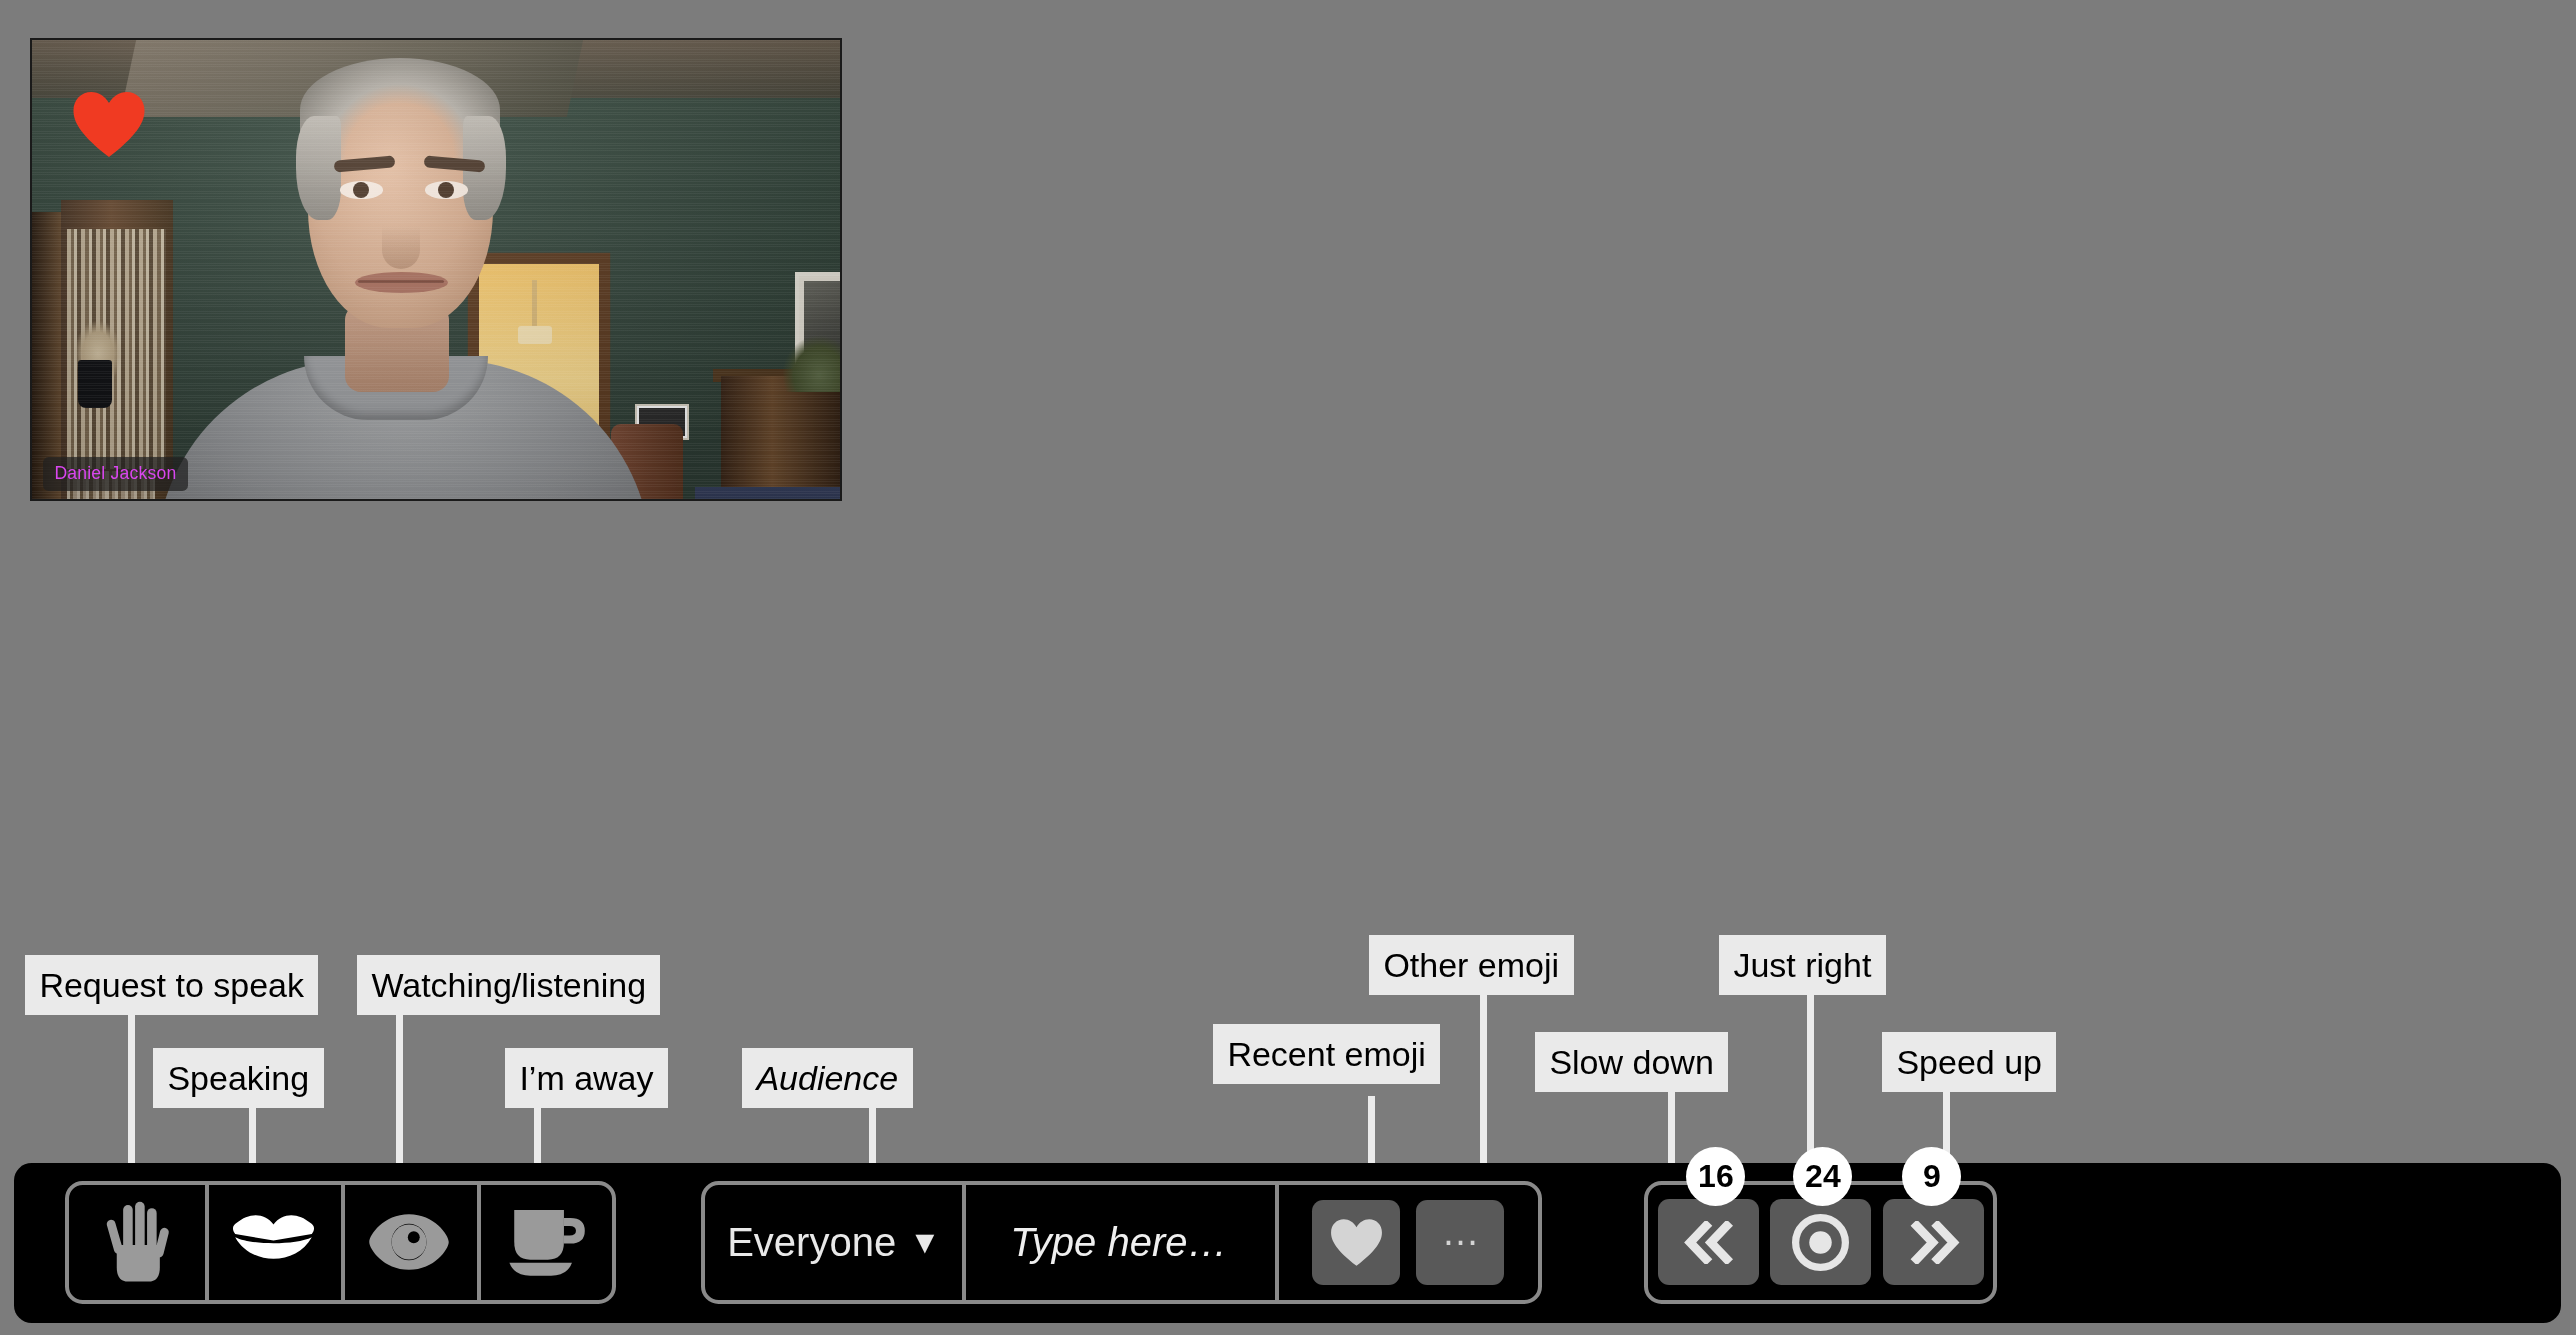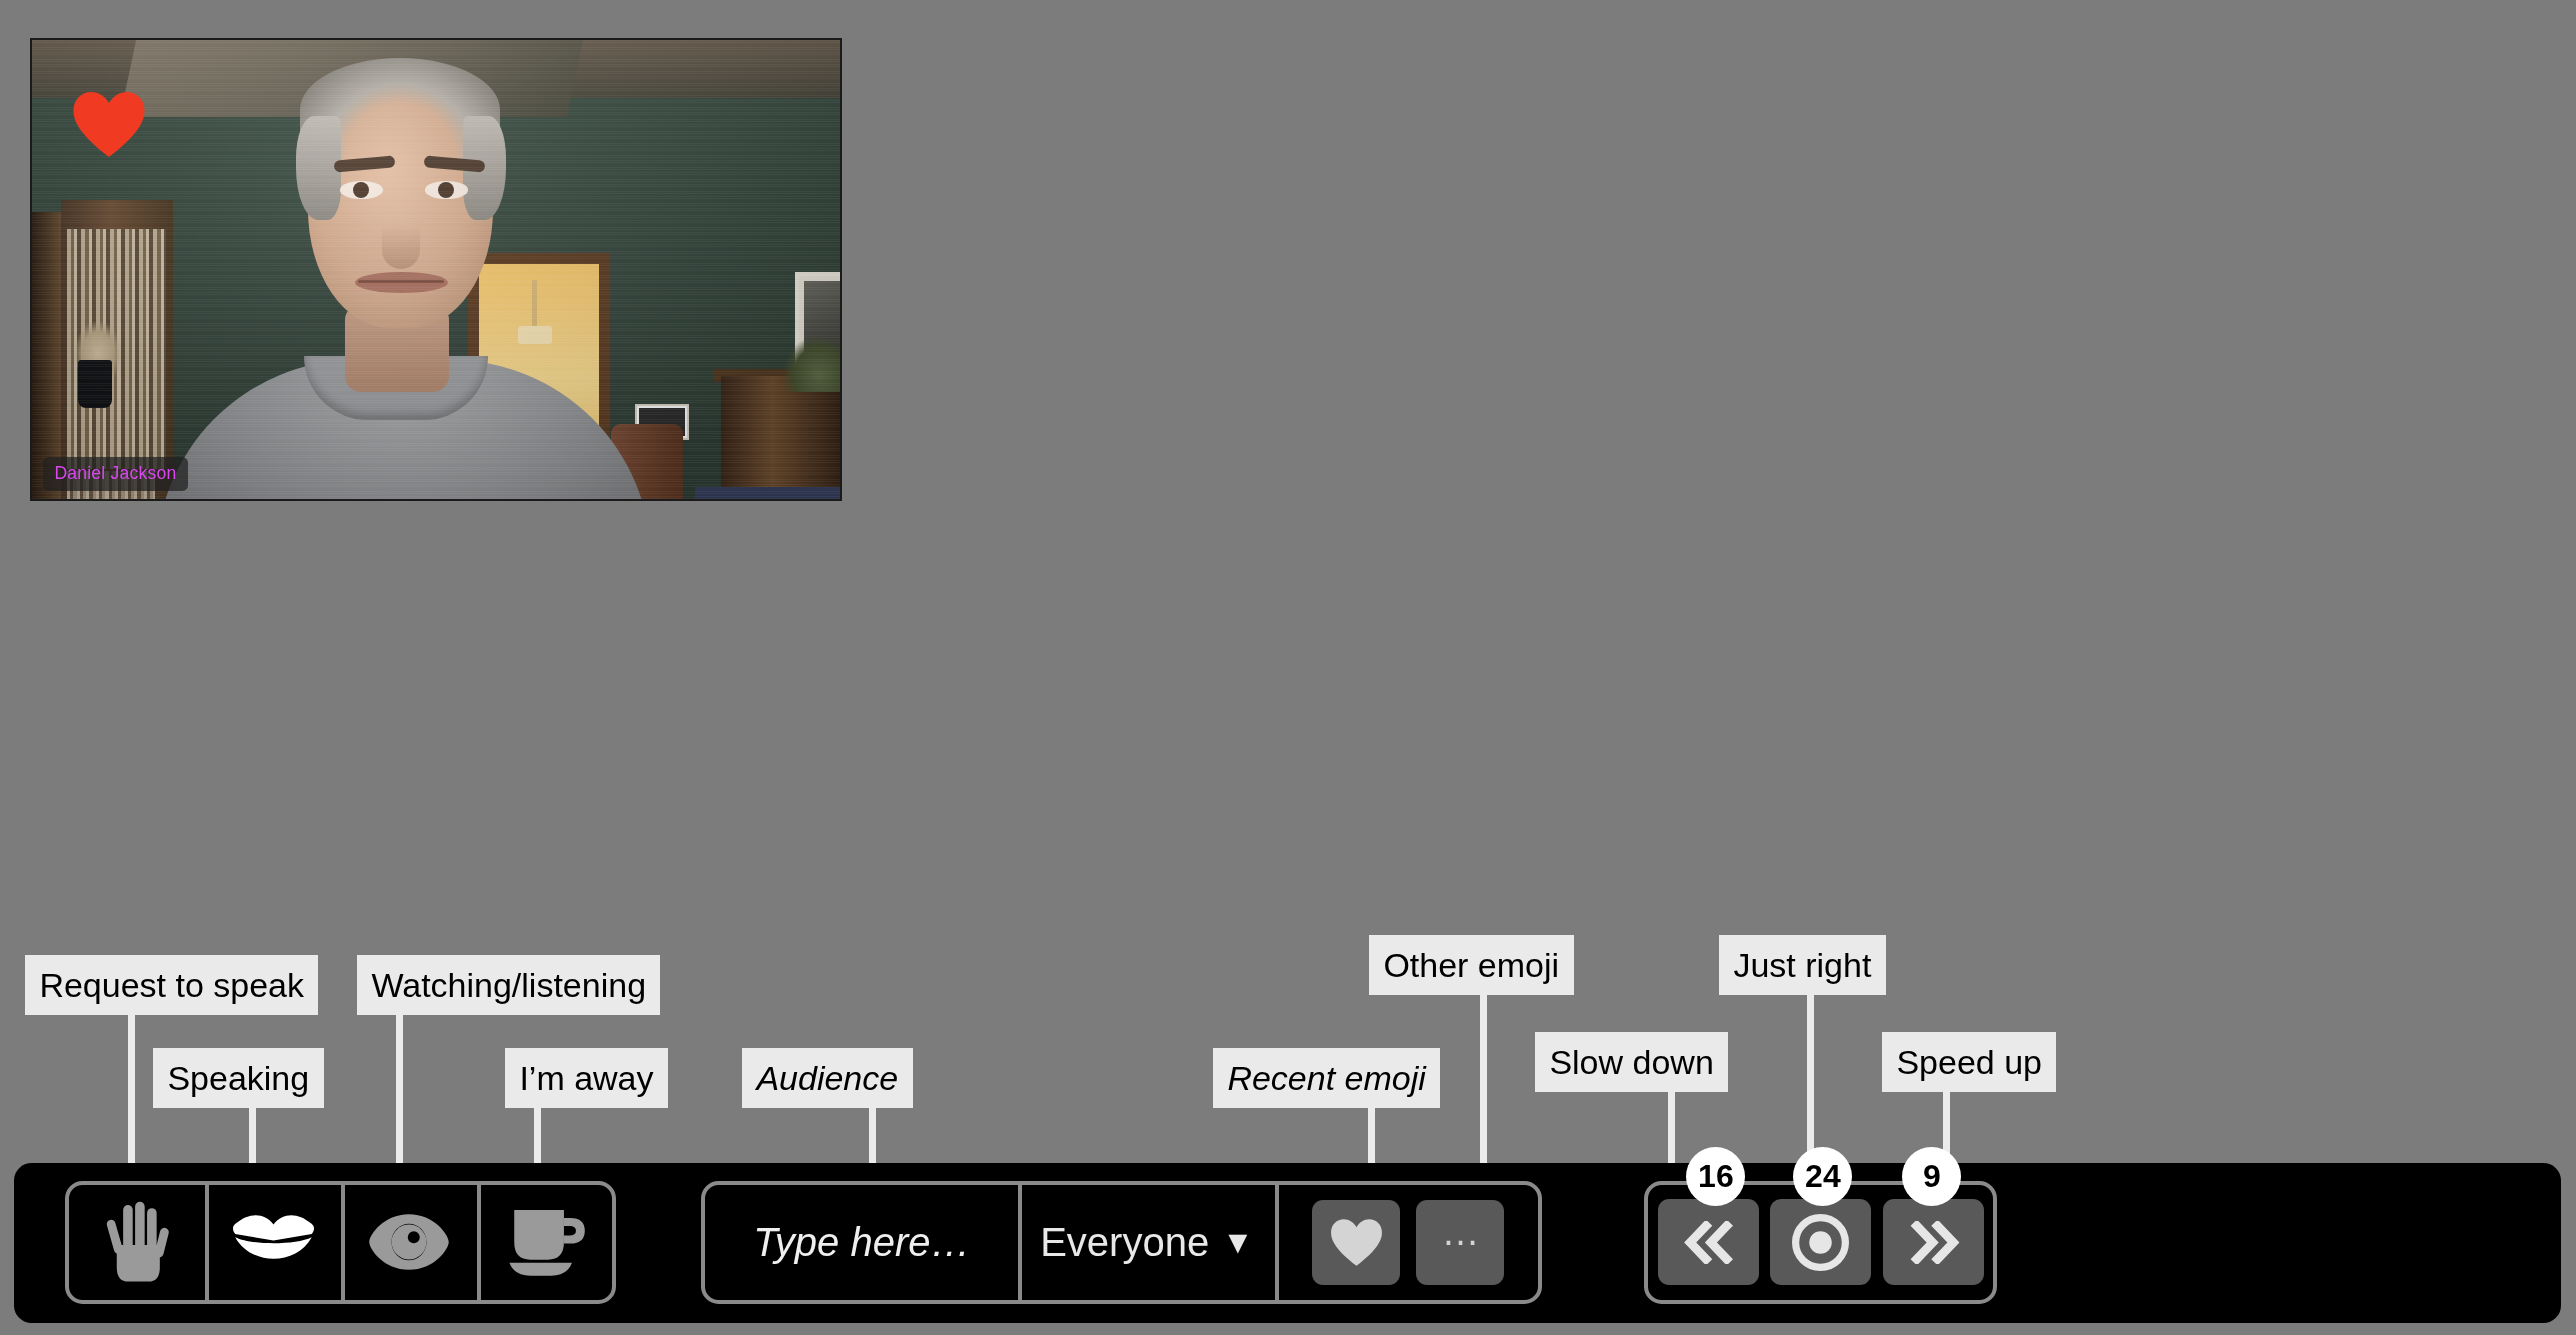--- a/index.html
+++ b/index.html
@@ -220,21 +220,21 @@
   <div class="leader" style="left:1480px;top:983px;height:288px;"></div>
   <div class="leader" style="left:1668px;top:1080px;height:192px;"></div>
   <div class="leader" style="left:1807px;top:983px;height:288px;"></div>
   <div class="leader" style="left:1943px;top:1080px;height:192px;"></div>
 
   <div class="callout" style="left:25px;top:955px;">Request to speak</div>
   <div class="callout" style="left:153px;top:1048px;">Speaking</div>
   <div class="callout" style="left:357px;top:955px;">Watching/listening</div>
   <div class="callout" style="left:505px;top:1048px;">I’m away</div>
   <div class="callout" style="left:742px;top:1048px;font-style:italic;">Audience</div>
-  <div class="callout" style="left:1213px;top:1048px;font-style:italic;">Recent emoji</div>
+  <div class="callout" style="left:1213px;top:1024px;">Recent emoji</div>
   <div class="callout" style="left:1369px;top:935px;">Other emoji</div>
   <div class="callout" style="left:1535px;top:1032px;">Slow down</div>
   <div class="callout" style="left:1719px;top:935px;">Just right</div>
   <div class="callout" style="left:1882px;top:1032px;text-align:center;">Speed up</div>
 
   <div class="toolbar">
 
     <div class="group" style="left:51px;width:551px;">
 
       <div class="cell" style="width:136px;">
@@ -272,27 +272,27 @@
             <path d="M14 6 h62 v40 q0 22 -20 22 h-22 q-20 0 -20 -22 Z"></path>
             <path d="M76 16 h8 q18 0 18 16 q0 16 -18 16 h-8 v-10 h7 q8 0 8 -6 q0 -6 -8 -6 h-7 Z"></path>
             <path d="M8 72 h78 q-6 16 -26 16 h-26 q-20 0 -26 -16 Z"></path>
           </g>
         </svg>
       </div>
     </div>
 
     <div class="group" style="left:687px;width:841px;">
 
-      <div class="cell" style="width:313px;">
-        <span class="ph">Type here…</span>
-      </div>
-
       <div class="cell" style="width:257px;">
         <span class="ddl">Everyone</span>
         <span class="ddl" style="margin-left:12.8px;font-size:32px;">▼</span>
+      </div>
+
+      <div class="cell" style="width:313px;">
+        <span class="ph">Type here…</span>
       </div>
 
       <div class="cell" style="width:266px;gap:16px;">
         <div class="pill" style="width:88px;height:85px;">
           <svg width="53" height="49" viewBox="0 0 100 92">
             <path d="M50 90 C14 62 2 44 2 27 C2 12 13 2 26 2 C36 2 45 8 50 17 C55 8 64 2 74 2 C87 2 98 12 98 27 C98 44 86 62 50 90 Z" fill="#d4d4d4"></path>
           </svg>
         </div>
         <div class="pill" style="width:88px;height:85px;">
           <span style="color:#d4d4d4;font-size:38px;line-height:0.4;padding-bottom:19px;">…</span>

